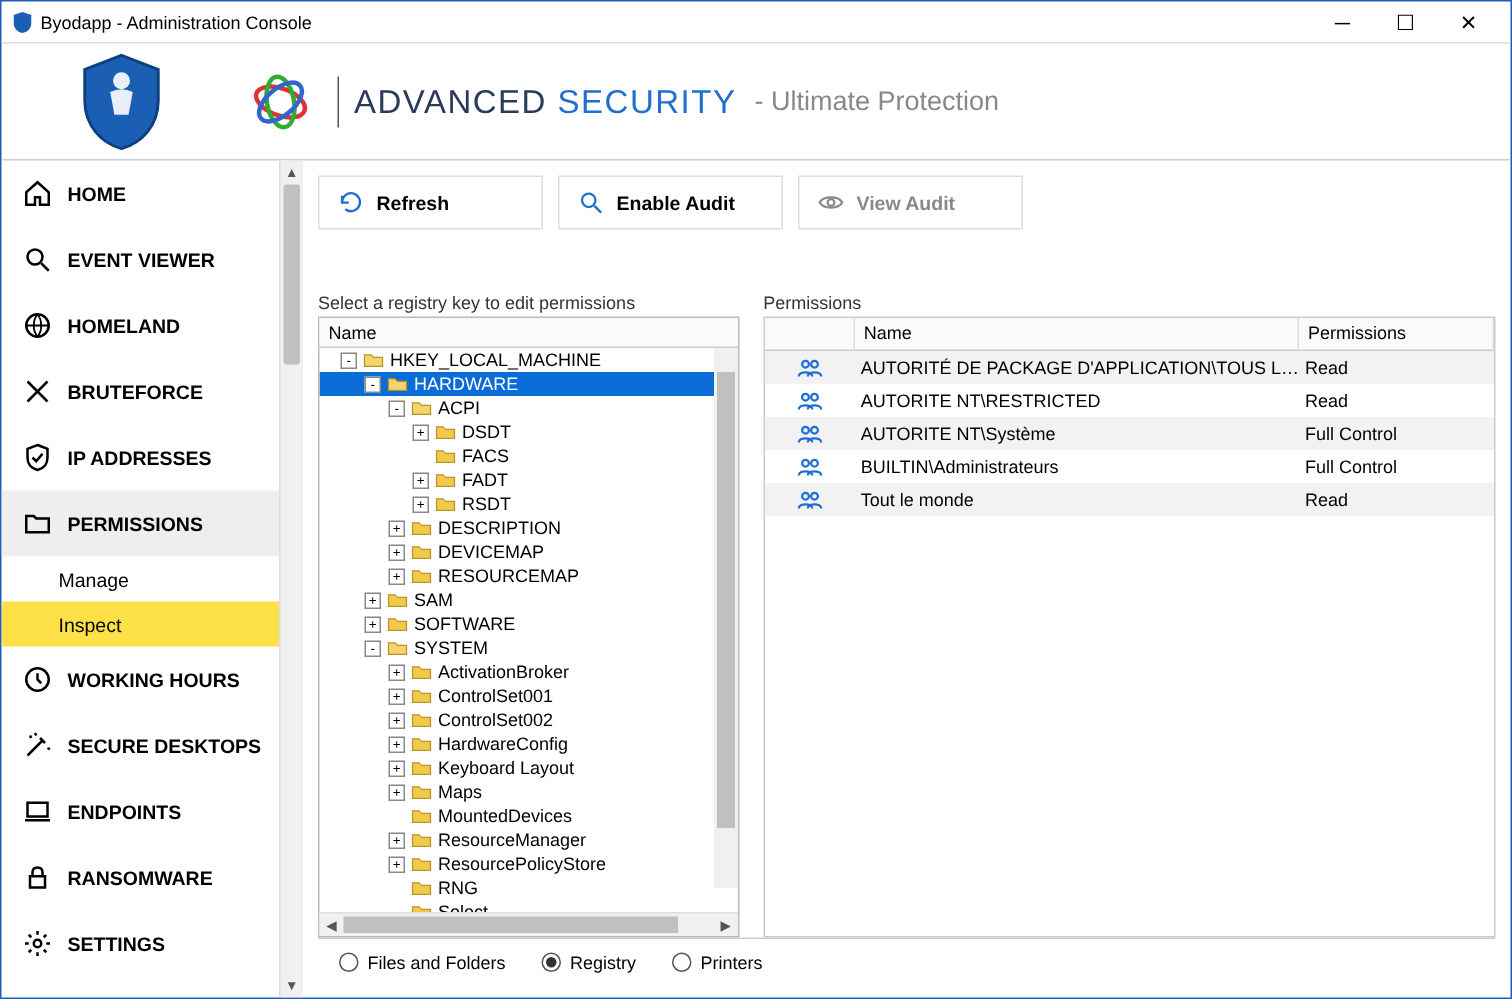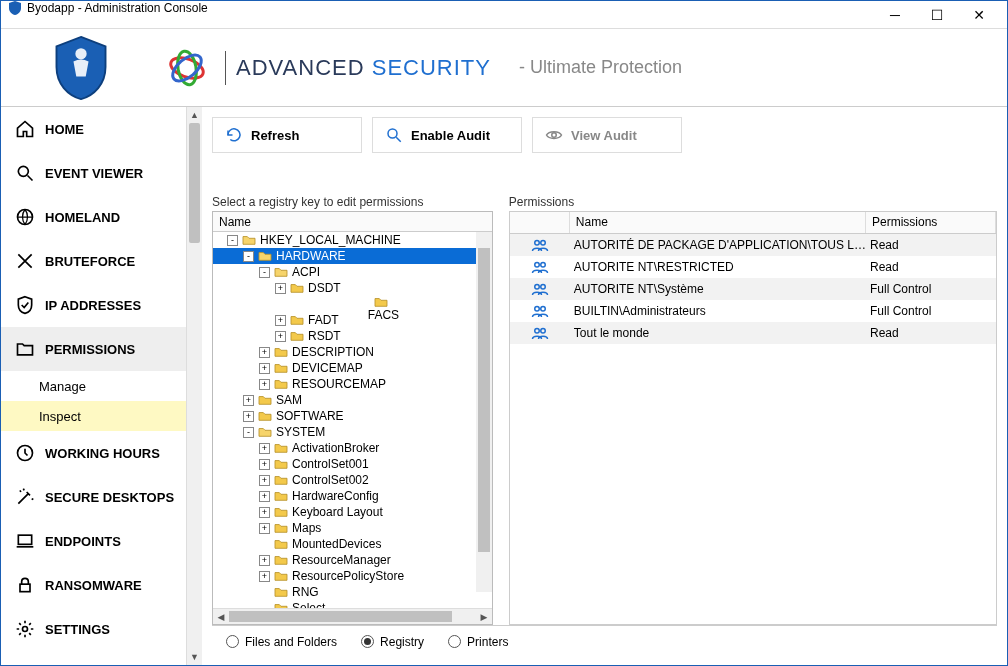--- a/index.html
+++ b/index.html
@@ -1,41 +1,41 @@
 <!DOCTYPE html>
 <html><head>
 <meta charset="utf-8">
 <style>
 * { box-sizing: border-box; margin: 0; padding: 0; font-family: "Segoe UI", Arial, sans-serif; }
 body { width: 1008px; height: 666px; background: #fff; border: 1px solid #1a5fb4; display: flex; flex-direction: column; overflow: hidden; }
 
 
-.titlebar { height: 28px; display: flex; padding: 0 8px; border-bottom: 1px solid #ddd; font-size: 12px; }
+.titlebar { height: 28px; display: flex; align-items: center; padding: 0 8px; border-bottom: 1px solid #ddd; font-size: 12px; }
 .titlebar .shield-small { width: 12px; height: 14px; margin-right: 6px; }
 .titlebar .title-text { flex: 1; }
 .titlebar .win-btn { width: 40px; height: 28px; display: flex; align-items: center; justify-content: center; font-size: 14px; margin-left: 2px; }
 
 
 .header { height: 78px; display: flex; align-items: center; padding-left: 50px; border-bottom: 1px solid #ccc; }
 .brand-shield { width: 60px; height: 66px; margin-right: 56px; }
 .brand-block { display: flex; align-items: center; }
 .brand-logo { width: 40px; height: 40px; margin-right: 8px; }
 .brand-divider { width: 1px; height: 34px; background: #555; margin: 0 10px; }
 .brand-text { font-size: 22px; font-weight: 300; color: #2a3a5a; letter-spacing: 1px; }
 .brand-text .sec { color: #1f6fd0; font-weight: 400; }
-.tagline { font-size: 18px; color: #888; font-weight: 300; margin-left: 28px; }
+.tagline { font-size: 18px; color: #888; font-weight: 300; margin-left: 12px; }
 
 
 .main { flex: 1; display: flex; min-height: 0; }
 .sidebar { width: 185px; display: flex; flex-direction: column; font-size: 13px; font-weight: bold; }
 .sidebar-scroll { flex: 1; }
 .sidebar-item { display: flex; align-items: center; height: 44px; padding-left: 14px; gap: 10px; cursor: pointer; }
 .sidebar-item.active { background: #eee; }
 .sidebar-sub { display: flex; align-items: center; height: 30px; padding-left: 38px; font-weight: normal; cursor: pointer; }
-.sidebar-sub.active { background: #fef9c3; }
+.sidebar-sub.active { background: #fde047; }
 .sidebar .ic { width: 20px; height: 20px; display: inline-flex; align-items: center; justify-content: center; }
 
 .vscroll { width: 16px; background: #f0f0f0; border-left: 1px solid #ddd; position: relative; }
 .vscroll .thumb { position: absolute; top: 16px; left: 2px; right: 2px; height: 120px; background: #c0c0c0; border-radius: 2px; }
 .vscroll .arrow { position: absolute; left: 0; right: 0; height: 16px; display: flex; align-items: center; justify-content: center; font-size: 9px; color: #555; }
 .vscroll .arrow.up { top: 0; }
 .vscroll .arrow.down { bottom: 0; }
 
 .content { flex: 1; display: flex; flex-direction: column; padding: 10px 10px 8px 10px; min-width: 0; }
 .toolbar { display: flex; gap: 10px; margin-bottom: 8px; }
@@ -287,21 +287,21 @@
                 </svg>
                 <span>ACPI</span>
               </div>
               <div class="tree-row" style="padding-left: 62px;">
                 <span class="exp">+</span>
                 <svg class="fld" viewBox="0 0 16 14">
                   <path d="M1 3 H6 L8 5 H15 V12 H1 Z" fill="#f3c94b" stroke="#b8922b"></path>
                 </svg>
                 <span>DSDT</span>
               </div>
-              <div class="tree-row" style="padding-left: 62px; flex-direction: column;">
+              <div class="tree-row" style="padding-left: 62px;">
                 <span class="noexp"></span>
                 <svg class="fld" viewBox="0 0 16 14">
                   <path d="M1 3 H6 L8 5 H15 V12 H1 Z" fill="#f3c94b" stroke="#b8922b"></path>
                 </svg>
                 <span>FACS</span>
               </div>
               <div class="tree-row" style="padding-left: 62px;">
                 <span class="exp">+</span>
                 <svg class="fld" viewBox="0 0 16 14">
                   <path d="M1 3 H6 L8 5 H15 V12 H1 Z" fill="#f3c94b" stroke="#b8922b"></path>

